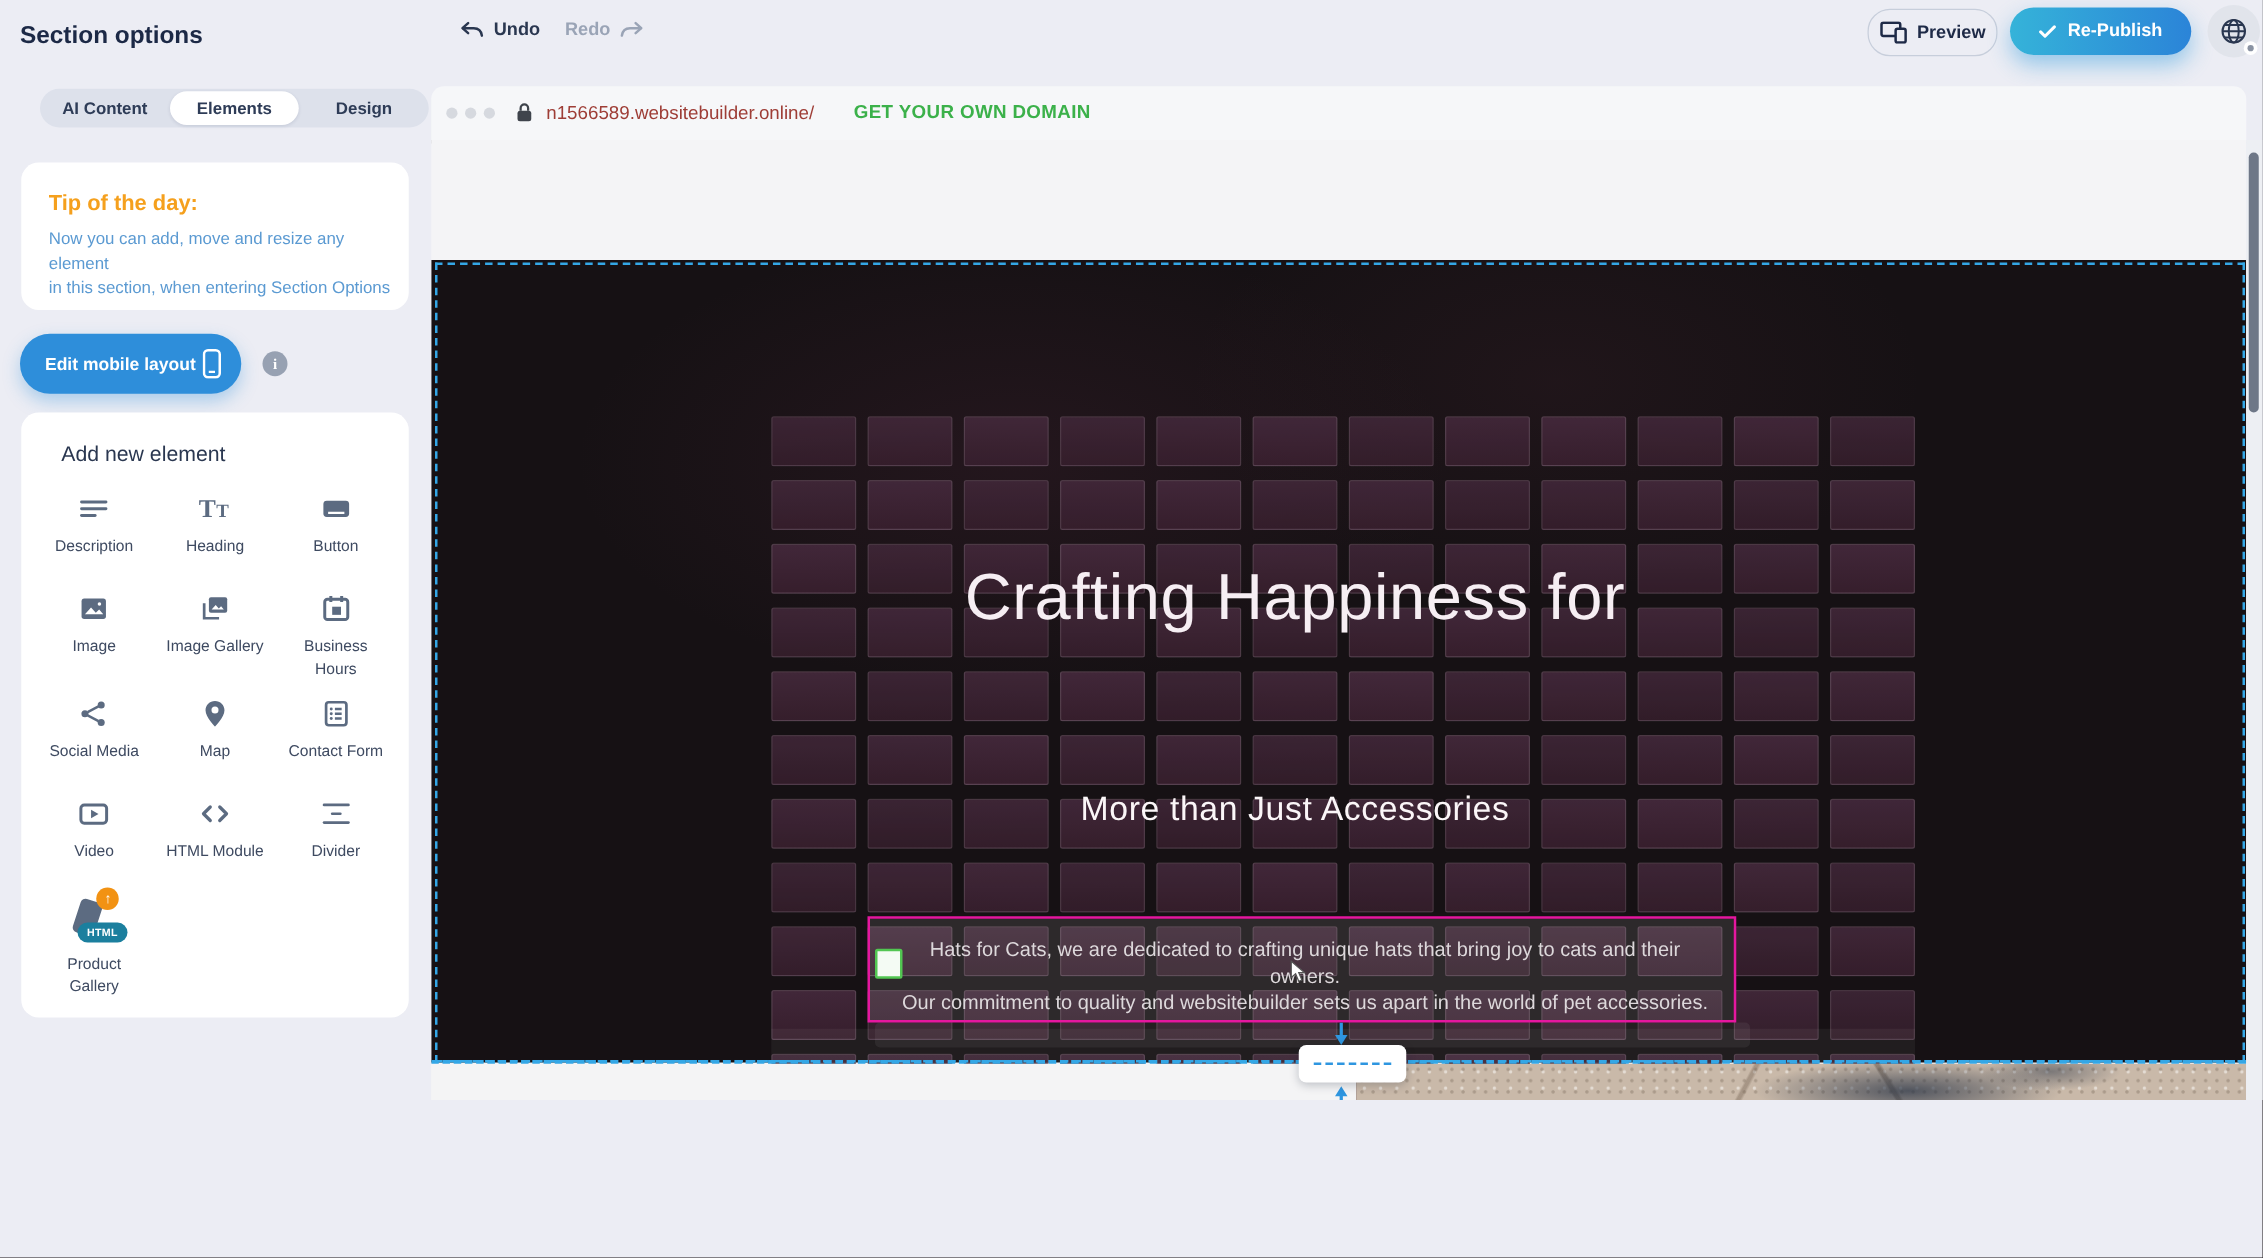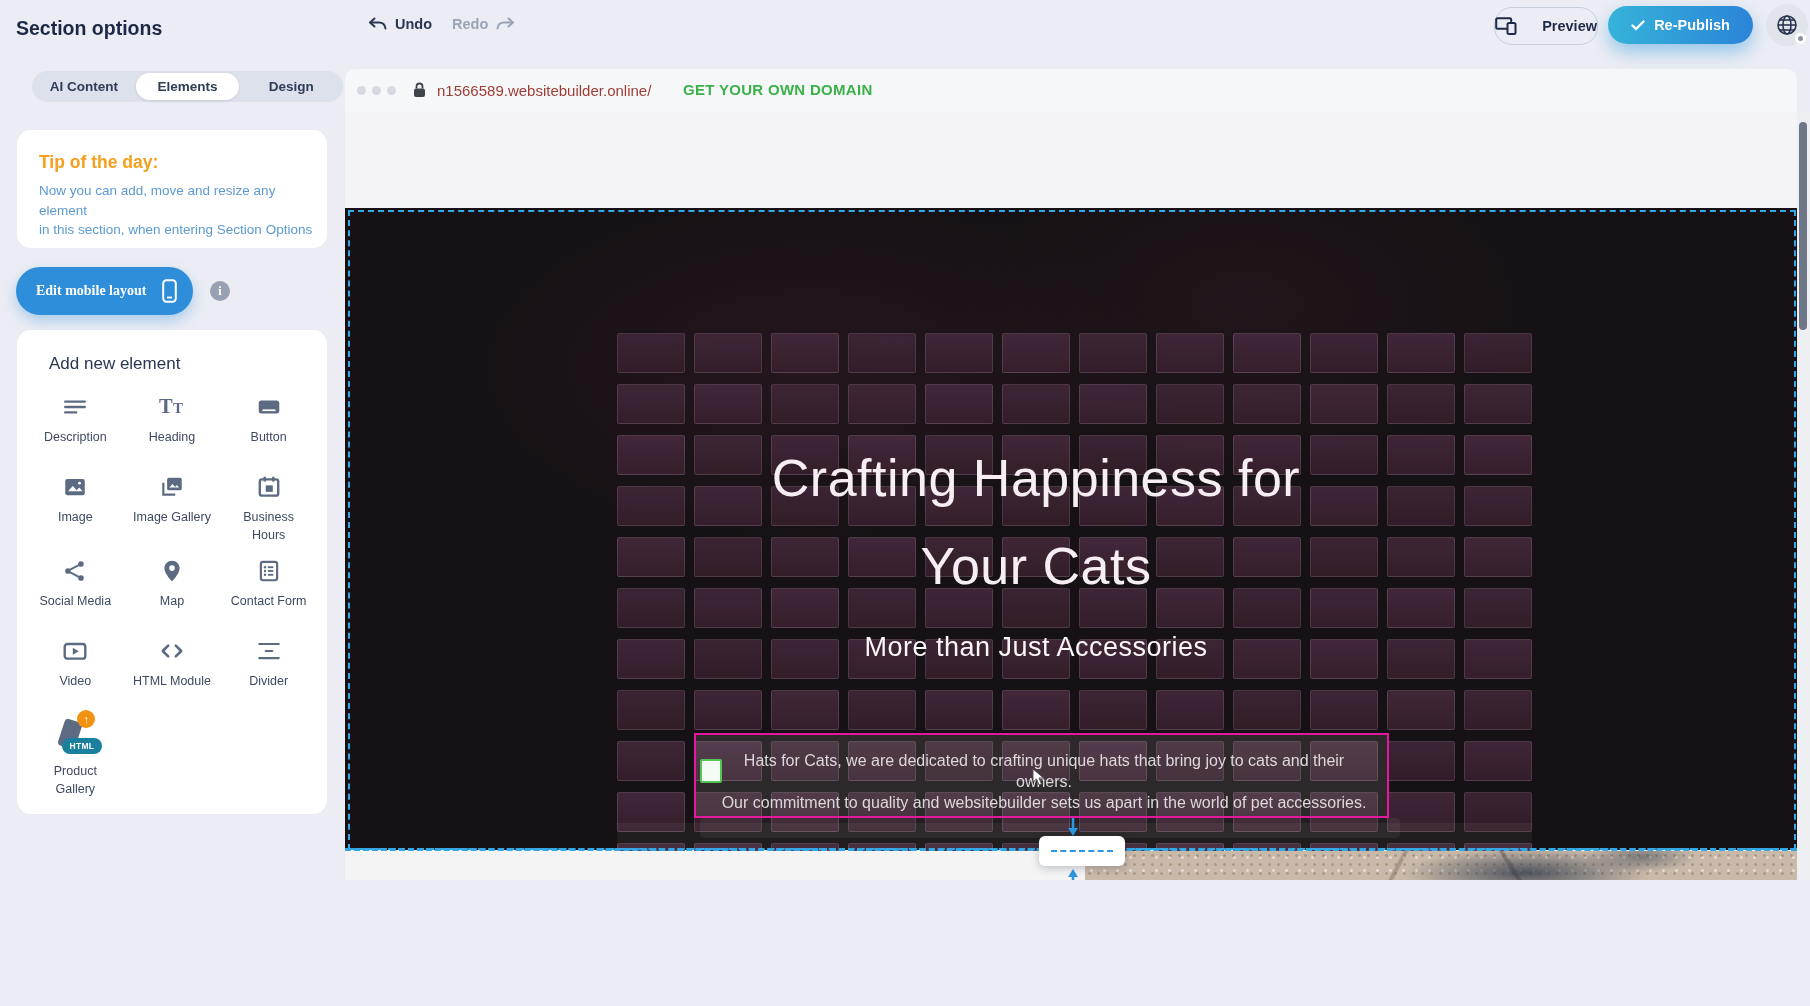--- a/index.html
+++ b/index.html
@@ -4,36 +4,36 @@
 <style>
   html,body{margin:0;padding:0;background:#ecedf4;font-family:"Liberation Sans",sans-serif;}
   .app{position:relative;width:1810px;height:880px;background:#ecedf4;overflow:hidden;}
 
   
   .page-title{position:absolute;left:16px;top:17px;font-size:19.5px;font-weight:bold;color:#1c2946;}
   .undo-group{position:absolute;left:368px;top:16px;display:flex;align-items:center;gap:8px;cursor:pointer;}
   .undo-group span{font-size:14.5px;font-weight:bold;color:#2a3750;}
   .redo-group{position:absolute;left:452px;top:16px;display:flex;align-items:center;gap:8px;}
   .redo-group span{font-size:14.5px;font-weight:bold;color:#9aa4b6;}
-  .preview-btn{position:absolute;left:1494px;top:7px;width:102px;height:36px;border:1.5px solid #c7cedb;border-radius:18px;display:flex;align-items:center;justify-content:space-between;gap:8px;background:transparent;}
+  .preview-btn{position:absolute;left:1494px;top:7px;width:102px;height:36px;border:1.5px solid #c7cedb;border-radius:18px;display:flex;align-items:center;justify-content:center;gap:8px;background:transparent;}
   .preview-btn span{font-size:14.5px;font-weight:bold;color:#1e2a47;}
   .republish-btn{position:absolute;left:1608px;top:6px;width:145px;height:38px;border-radius:19px;background:linear-gradient(90deg,#35b3d9,#2b84d8);display:flex;align-items:center;justify-content:center;gap:9px;box-shadow:0 8px 18px rgba(41,150,220,.45);}
   .republish-btn span{font-size:14.5px;font-weight:bold;color:#fff;}
   .globe-btn{position:absolute;left:1766px;top:4px;width:42px;height:42px;border-radius:50%;background:#e1e4eb;display:flex;align-items:center;justify-content:center;}
   .globe-badge{position:absolute;left:29px;top:29px;width:11px;height:11px;border-radius:50%;background:#fff;display:flex;align-items:center;justify-content:center;}
   .globe-badge i{width:5px;height:5px;border-radius:50%;background:#8a93a3;}
 
   
   .tabs{position:absolute;left:32px;top:71px;width:311px;height:31px;background:#dde1eb;border-radius:16px;display:flex;align-items:center;}
   .tab{flex:1;text-align:center;font-size:13.5px;font-weight:bold;color:#2e3c57;height:27px;line-height:27px;border-radius:14px;cursor:pointer;}
   .tab.active{background:#fff;box-shadow:0 1px 3px rgba(30,45,80,.12);}
   .tip-card{position:absolute;left:17px;top:130px;width:310px;height:118px;background:#fff;border-radius:14px;}
   .tip-title{position:absolute;left:22px;top:22px;font-size:17.5px;font-weight:bold;color:#f5a01d;}
   .tip-body{position:absolute;left:22px;top:51px;font-size:13.5px;line-height:1.45;color:#5b9ad2;}
-  .edit-mobile-btn{position:absolute;left:16px;top:267px;width:177px;height:48px;border-radius:24px;background:#2e8eda;display:flex;align-items:center;justify-content:space-between;padding:0 16px 0 20px;box-sizing:border-box;box-shadow:0 6px 14px rgba(46,142,218,.35);font-family:Liberation Serif, serif;}
+  .edit-mobile-btn{position:absolute;left:16px;top:267px;width:177px;height:48px;border-radius:24px;background:#2e8eda;display:flex;align-items:center;justify-content:space-between;padding:0 16px 0 20px;box-sizing:border-box;box-shadow:0 6px 14px rgba(46,142,218,.35);}
   .edit-mobile-btn span{font-size:14px;font-weight:bold;color:#fff;}
   .info-badge{position:absolute;left:210px;top:281px;width:20px;height:20px;border-radius:50%;background:#97a1b2;color:#fff;font-size:12px;font-weight:bold;display:flex;align-items:center;justify-content:center;font-family:"Liberation Serif",serif;}
   .elements-card{position:absolute;left:17px;top:330px;width:310px;height:484px;background:#fff;border-radius:14px;box-sizing:border-box;padding:24px 10px 0 10px;}
   .card-title{font-size:17px;color:#2a3750;margin:0 0 18px 22px;}
   .el-grid{display:grid;grid-template-columns:repeat(3,1fr);row-gap:12px;}
   .el-cell{display:flex;flex-direction:column;align-items:center;min-height:68px;cursor:pointer;}
   .el-cell .ic{height:30px;display:flex;align-items:center;justify-content:center;}
   .el-cell .lbl{margin-top:7px;font-size:12.5px;color:#3e4a61;text-align:center;line-height:1.4;max-width:80px;}
   .sidebar-divider{position:absolute;left:12px;top:929px;width:315px;height:1px;background:#cdd1da;}
   .done-btn{position:absolute;left:16px;top:955px;width:100px;height:38px;border-radius:19px;background:#2e8eda;color:#fff;font-size:15px;font-weight:bold;display:flex;align-items:center;justify-content:center;box-shadow:0 5px 12px rgba(46,142,218,.3);}
@@ -520,21 +520,20 @@
           <div class="tile" style="opacity: 0.92;"></div>
           <div class="tile" style="opacity: 0.98;"></div>
         </div>
       <div class="overlay-a"></div>
       <div class="overlay-b"></div>
       <div class="overlay-c"></div>
       <div class="hero-outline"></div>
 
       <div class="hero-heading">
         <span>Crafting Happiness for</span><br>
-        <span>Your Cats</span>
       </div>
       <div class="hero-sub">More than Just Accessories</div>
 
       <div class="selected-el">
         <span class="sel-handle"></span>
         <div class="sel-text">
           <span>Hats for Cats, we are dedicated to crafting unique hats that bring joy to cats and their owners.</span><br>
           <span>Our commitment to quality and websitebuilder sets us apart in the world of pet accessories.</span>
         </div>
       </div>

